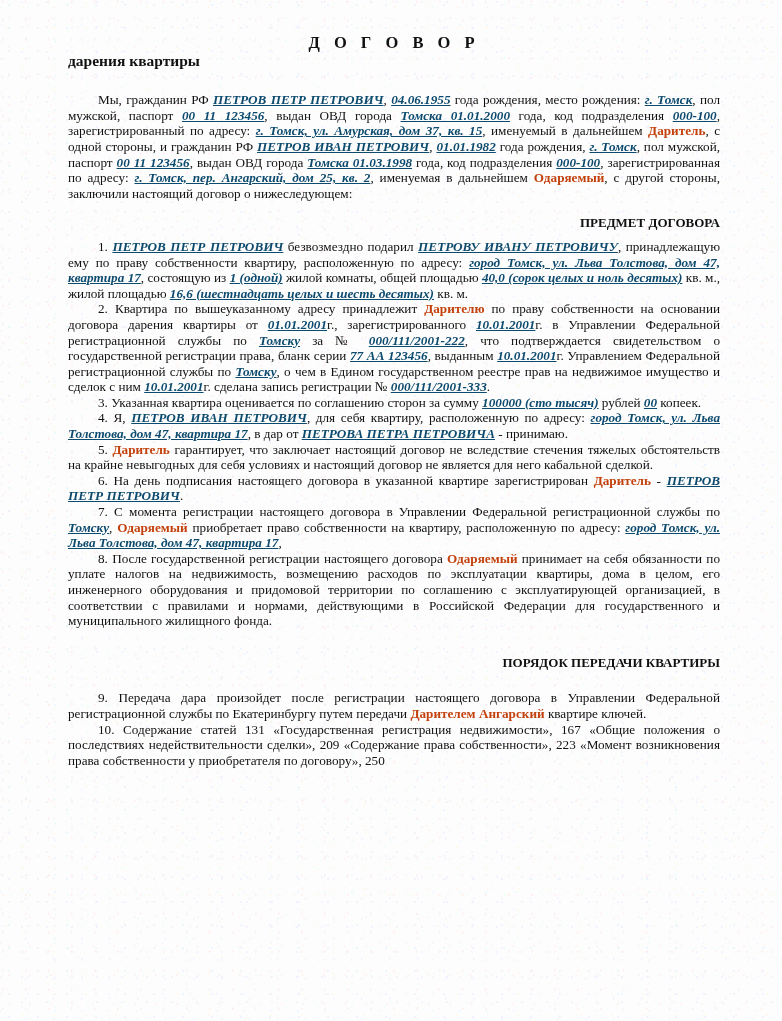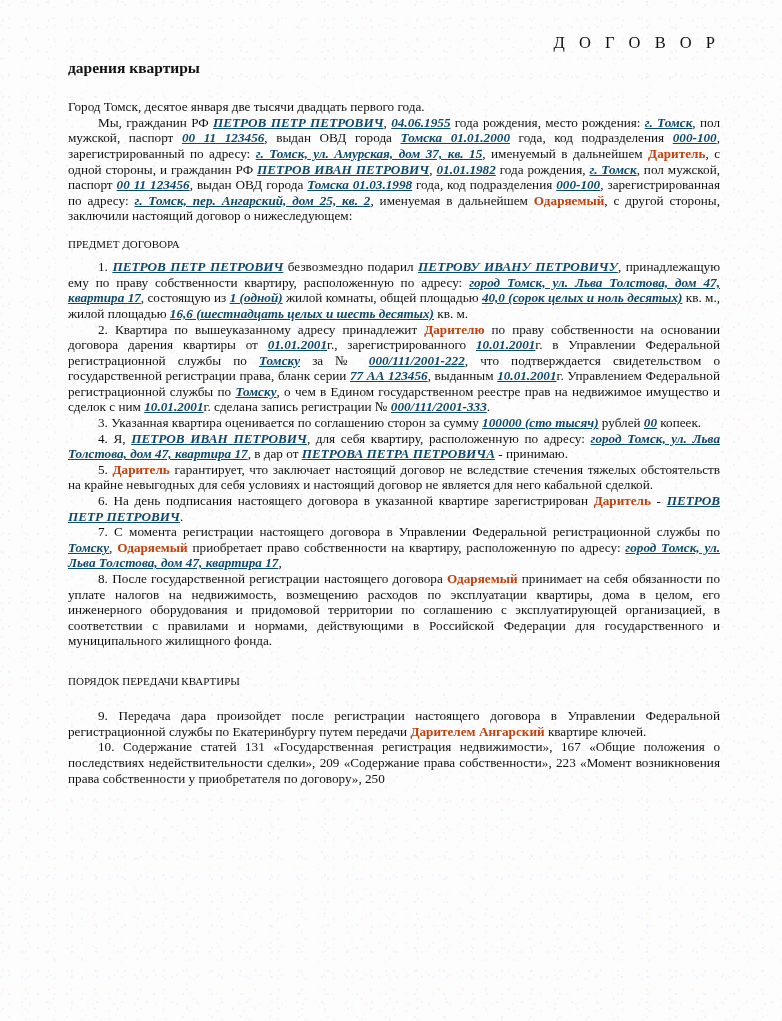--- a/index.html
+++ b/index.html
@@ -37,42 +37,42 @@
   }
   .page {
     position: relative;
     padding: 34px 62px 0 68px;
     box-sizing: border-box;
     z-index: 1;
   }
 
   
   .doc-title {
-    text-align: right;
-    font-weight: normal;
+    text-align: center;
+    font-weight: bold;
     font-size: 16.5px;
     letter-spacing: 5px;
-    margin: 0 0 7px 0;
+    margin: 0 0 0 0;
     line-height: 1.1;
   }
   .doc-subtitle {
     font-weight: bold;
     font-size: 15.5px;
     margin: 0 0 23px 0;
     line-height: 1.1;
   }
   .place-date {
     text-align: center;
     font-size: 13.2px;
     margin: 0 0 22px 0;
   }
   .section-heading {
-    text-align: left;
-    font-weight: normal;
-    font-size: 11px;
+    text-align: right;
+    font-weight: bold;
+    font-size: 13px;
     margin: 14px 0 8px 0;
     line-height: 1.2;
   }
   .section-heading.spaced-both { margin-top: 26px; margin-bottom: 20px; }
 
   
   p.para {
     margin: 0;
     font-size: 13.2px;
     line-height: 15.6px;
@@ -95,21 +95,20 @@
 </head>
 <body>
 
 <div class="paper-noise"></div>
 
 <div class="page">
 
   <h1 class="doc-title">Д О Г О В О Р</h1>
   <h2 class="doc-subtitle">дарения квартиры</h2>
 
-  <p class="para no-indent place-date">Город Томск, десятое января две тысячи двадцать первого года.</p>
 
   <p class="para"><span>Мы, гражданин РФ </span><span class="fill">ПЕТРОВ ПЕТР ПЕТРОВИЧ</span><span>, </span><span class="fill">04.06.1955</span><span> года рождения, место рождения: </span><span class="fill">г. Томск</span><span>, пол мужской, паспорт </span><span class="fill">00 11 123456</span><span>, выдан ОВД города </span><span class="fill">Томска 01.01.2000</span><span> года, код подразделения </span><span class="fill">000-100</span><span>, зарегистрированный по адресу: </span><span class="fill">г. Томск, ул. Амурская, дом 37, кв. 15</span><span>, именуемый в дальнейшем </span><span class="term">Даритель</span><span>, с одной стороны, и гражданин РФ </span><span class="fill">ПЕТРОВ ИВАН ПЕТРОВИЧ</span><span>, </span><span class="fill">01.01.1982</span><span> года рождения, </span><span class="fill">г. Томск</span><span>, пол мужской, паспорт </span><span class="fill">00 11 123456</span><span>, выдан ОВД города </span><span class="fill">Томска 01.03.1998</span><span> года, код подразделения </span><span class="fill">000-100</span><span>, зарегистрированная по адресу: </span><span class="fill">г. Томск, пер. Ангарский, дом 25, кв. 2</span><span>, именуемая в дальнейшем </span><span class="term">Одаряемый</span><span>, с другой стороны, заключили настоящий договор о нижеследующем:</span></p>
 
   <h3 class="section-heading">ПРЕДМЕТ ДОГОВОРА</h3>
 
   <p class="para"><span>1. </span><span class="fill">ПЕТРОВ ПЕТР ПЕТРОВИЧ</span><span> безвозмездно подарил </span><span class="fill">ПЕТРОВУ ИВАНУ ПЕТРОВИЧУ</span><span>, принадлежащую ему по праву собственности квартиру, расположенную по адресу: </span><span class="fill">город Томск, ул. Льва Толстова, дом 47, квартира 17</span><span>, состоящую из </span><span class="fill">1 (одной)</span><span> жилой комнаты, общей площадью </span><span class="fill">40,0 (сорок целых и ноль десятых)</span><span> кв. м., жилой площадью </span><span class="fill">16,6 (шестнадцать целых и шесть десятых)</span><span> кв. м.</span></p>
 
   <p class="para"><span>2. </span><span>Квартира по вышеуказанному адресу принадлежит </span><span class="term">Дарителю</span><span> по праву собственности на основании договора дарения квартиры от </span><span class="fill">01.01.2001</span><span>г., зарегистрированного </span><span class="fill">10.01.2001</span><span>г. в Управлении Федеральной регистрационной службы по </span><span class="fill">Томску</span><span> за № </span><span class="fill">000/111/2001-222</span><span>, что подтверждается свидетельством о государственной регистрации права, бланк серии </span><span class="fill">77 АА 123456</span><span>, выданным </span><span class="fill">10.01.2001</span><span>г. Управлением Федеральной регистрационной службы по </span><span class="fill">Томску</span><span>, о чем в Едином государственном реестре прав на недвижимое имущество и сделок с ним </span><span class="fill">10.01.2001</span><span>г. сделана запись регистрации № </span><span class="fill">000/111/2001-333</span><span>.</span></p>
 
   <p class="para"><span>3. </span><span>Указанная квартира оценивается по соглашению сторон за сумму </span><span class="fill">100000 (сто тысяч)</span><span> рублей </span><span class="fill">00</span><span> копеек.</span></p>

